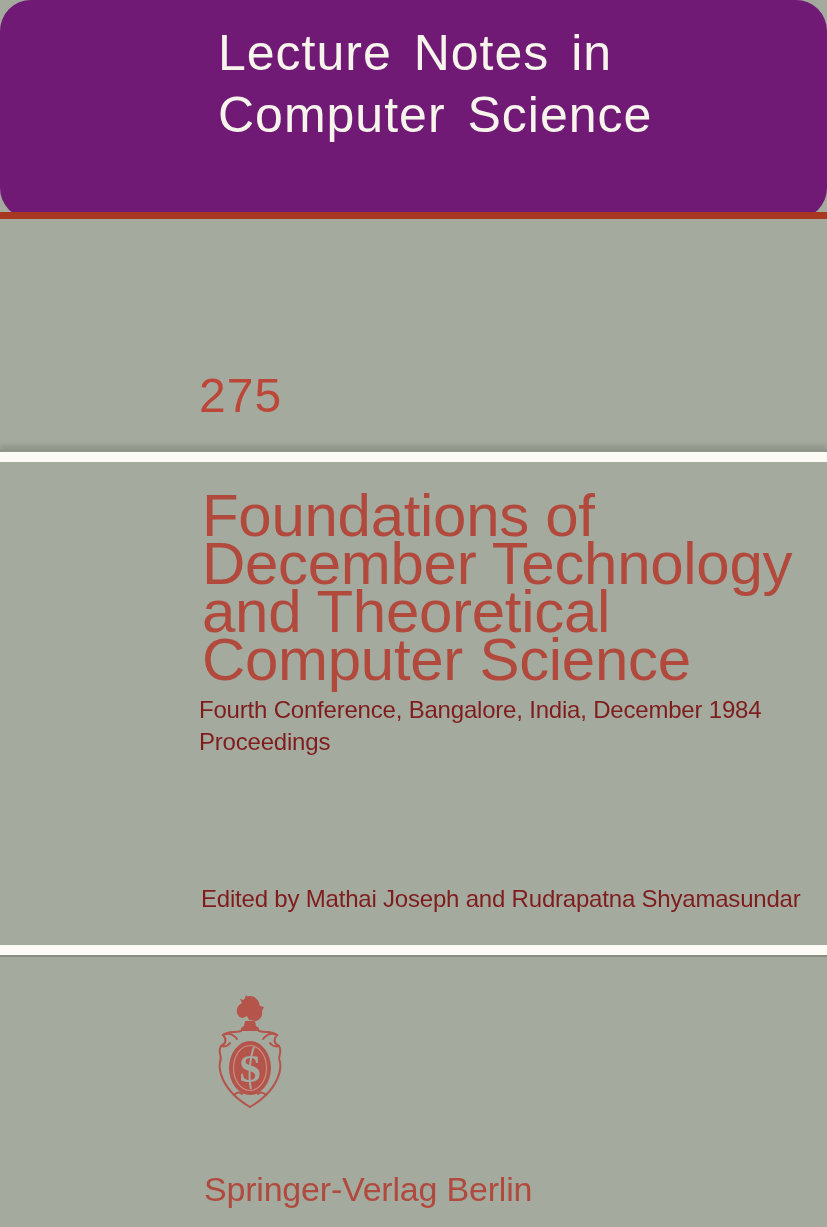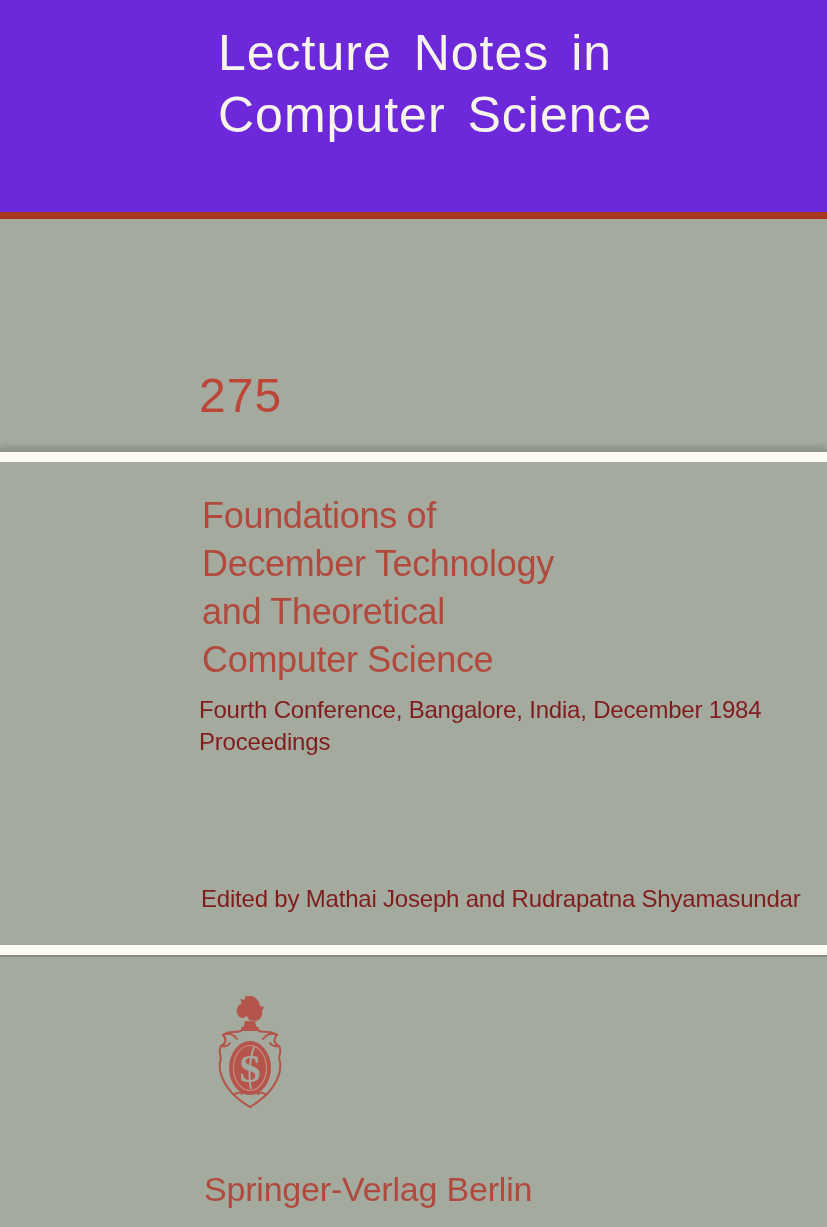--- a/index.html
+++ b/index.html
@@ -11,21 +11,22 @@
   .cover {
     position: relative;
     width: 827px; height: 1227px;
     background: #a5aa9f;
     overflow: hidden;
   }
   
   .band {
     position: absolute; left: 0; top: 0;
     width: 827px; height: 219px;
-    background: #6d28d9;
+    background: #701a75;
+    border-radius: 31px;
   }
   .band-edge {
     position: absolute; left: 0; top: 212px;
     width: 827px; height: 7px;
     background: #a83722;
   }
   .series-title {
     position: absolute; left: 218px; top: 22px;
     font-size: 50px; line-height: 62px;
     color: #f7f4ec;
@@ -48,21 +49,21 @@
   .stripe {
     position: absolute; left: 0; width: 827px; height: 10px;
     background: #fbfaf5;
   }
   .stripe-top { top: 452px; border-top: 3px solid #8f958a; margin-top: -3px; }
   .stripe-top { box-shadow: 0 -4px 4px rgba(90,95,85,0.25); }
   .stripe-bottom { top: 945px; border-bottom: 2px solid #878d81; }
   
   .book-title {
     position: absolute; left: 202px; top: 492px;
-    font-size: 36px; line-height: 48px;
+    font-size: 60px; line-height: 48px;
     color: #b14a3d; letter-spacing: -0.3px;
   }
   .book-title span { display: block; }
   .conference-info {
     position: absolute; left: 199px; top: 694px;
     font-size: 24px; line-height: 32px;
     color: #7f1d1d; letter-spacing: -0.2px;
   }
   .conference-info span { display: block; }
   .volume-editors {

